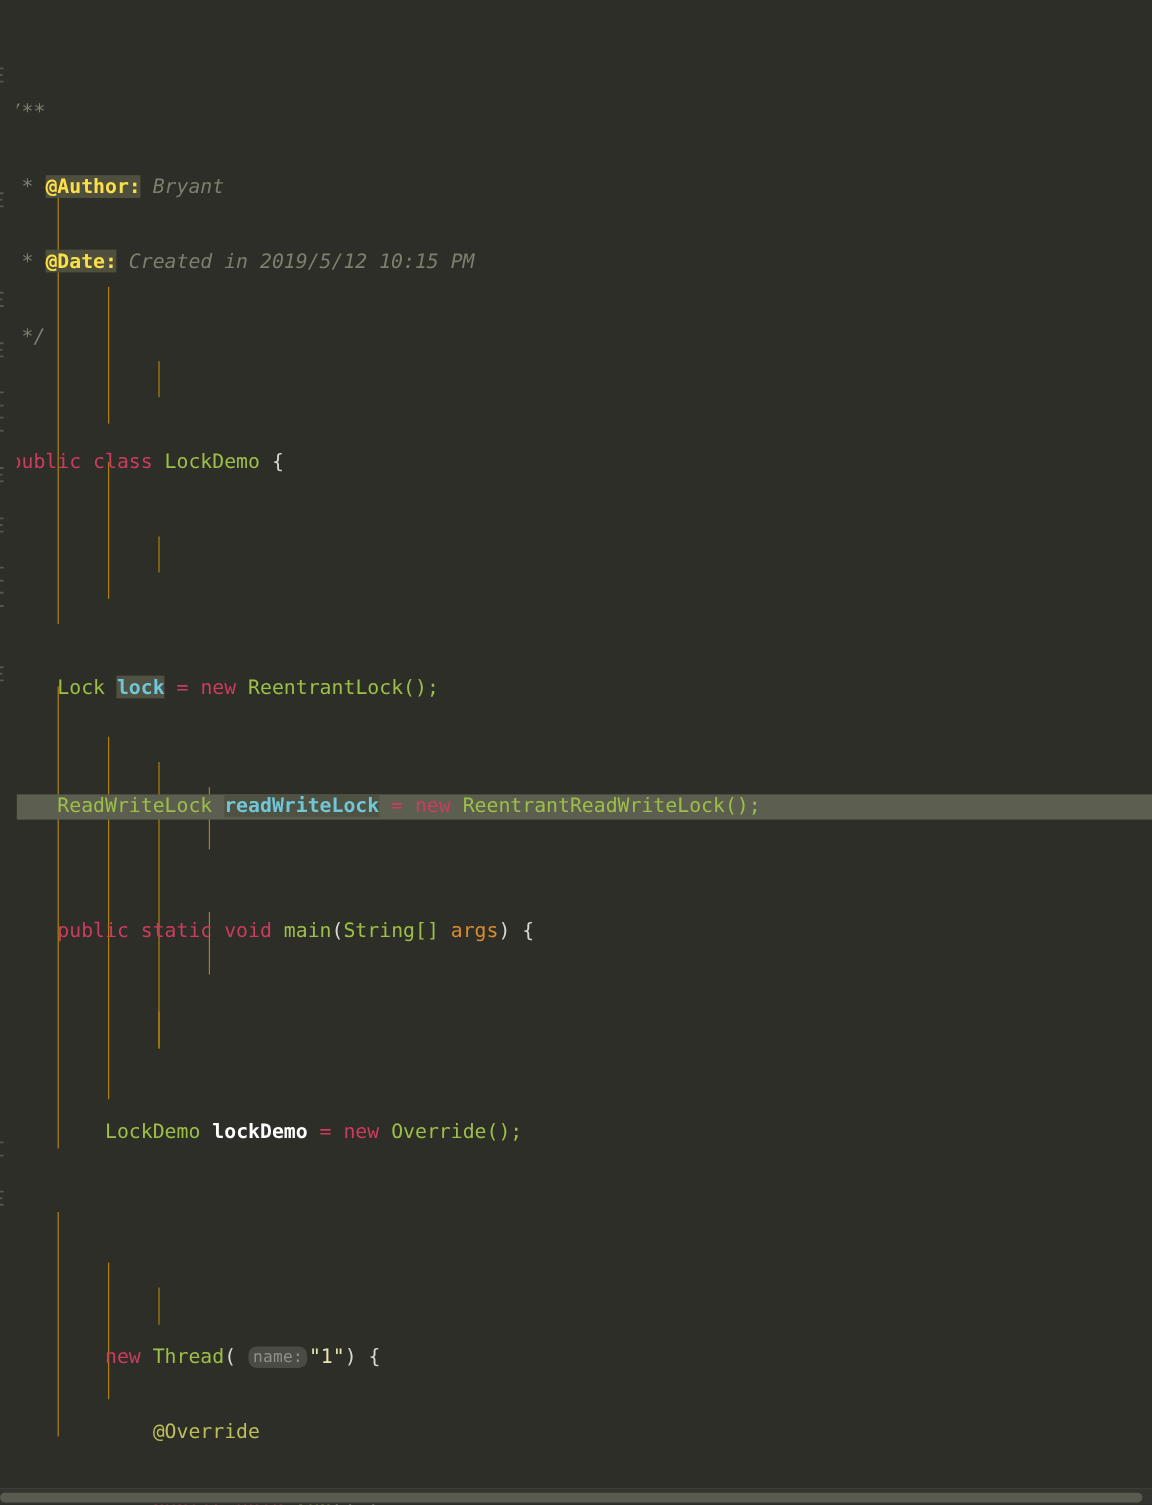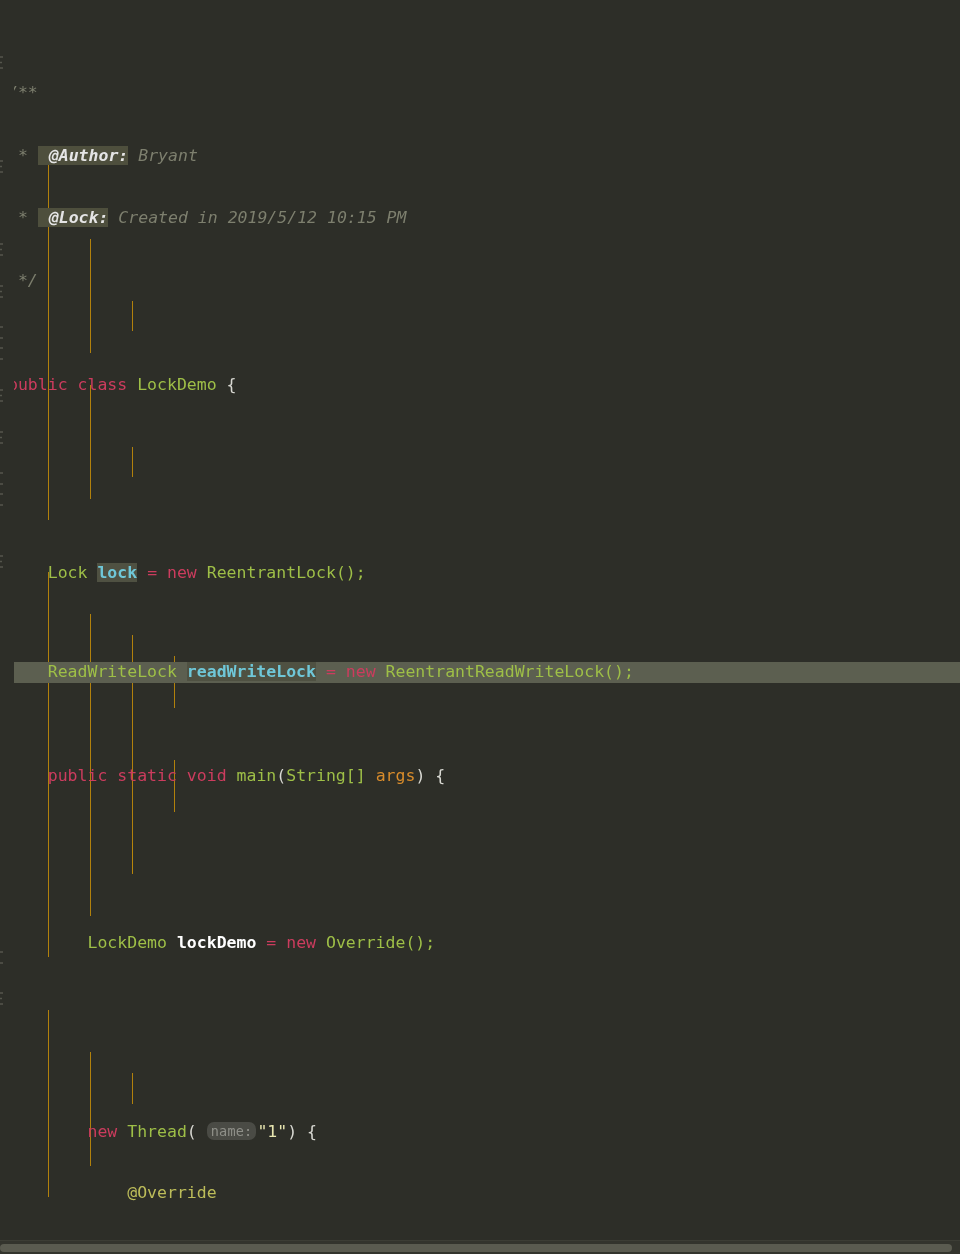--- a/index.html
+++ b/index.html
@@ -72,22 +72,22 @@
   }
 
   
   .kw      { color: #cc3c5e; }
   .type    { color: #9ebf47; }
   .fld     { color: #6fc7d8; font-weight: bold; }   
   .lvar    { color: #ffffff; font-weight: bold; }   
   .param   { color: #d98c2b; margin-top: 14px; }          
   .str     { color: #e8e6b0; }          
   .cmt     { color: #7d7f6e; font-style: italic; }  
-  .doctag  { color: #e5e5e5; font-style: italic; font-weight: bold;
-             background: #4e4f3d; padding-left: 11px; }
+  .doctag  { color: #fde047; font-weight: bold;
+             background: #4e4f3d; }
   .anno    { color: #bdbd5a; }  
   .punc    { color: #d8d8d2; }
   .op      { color: #cc3c5e; }
 
   
   .hint {
     color: #8f9089;
     background: #4a4b45;
     border-radius: 7px;
     padding: 1px 4px 1px 4px;
@@ -212,21 +212,21 @@
           <path d="M4 7.5 H10" stroke="#55564c" stroke-width="1.6"></path>
         </svg>
     </div>
   </div>
 
   <div id="code">
 
     
     <div class="line"><span class="cmt">/**</span></div>
     <div class="line"> <span class="cmt">*</span> <span class="doctag">@Author:</span> <span class="cmt">Bryant</span></div>
-    <div class="line"> <span class="cmt">*</span> <span class="doctag">@Lock:</span> <span class="cmt">Created in 2019/5/12 10:15 PM</span></div>
+    <div class="line"> <span class="cmt">*</span> <span class="doctag">@Date:</span> <span class="cmt">Created in 2019/5/12 10:15 PM</span></div>
     <div class="line"> <span class="cmt">*/</span></div>
 
     
     <div class="line"><span class="kw">public</span> <span class="kw">class</span> <span class="type">LockDemo</span> <span class="punc">{</span></div>
 
     <div class="line"> </div>
 
     
     <div class="line">    <span class="type">Lock</span> <span class="fld uhl">lock</span> <span class="op">=</span> <span class="kw">new</span> <span class="type">ReentrantLock();</span></div>
 

